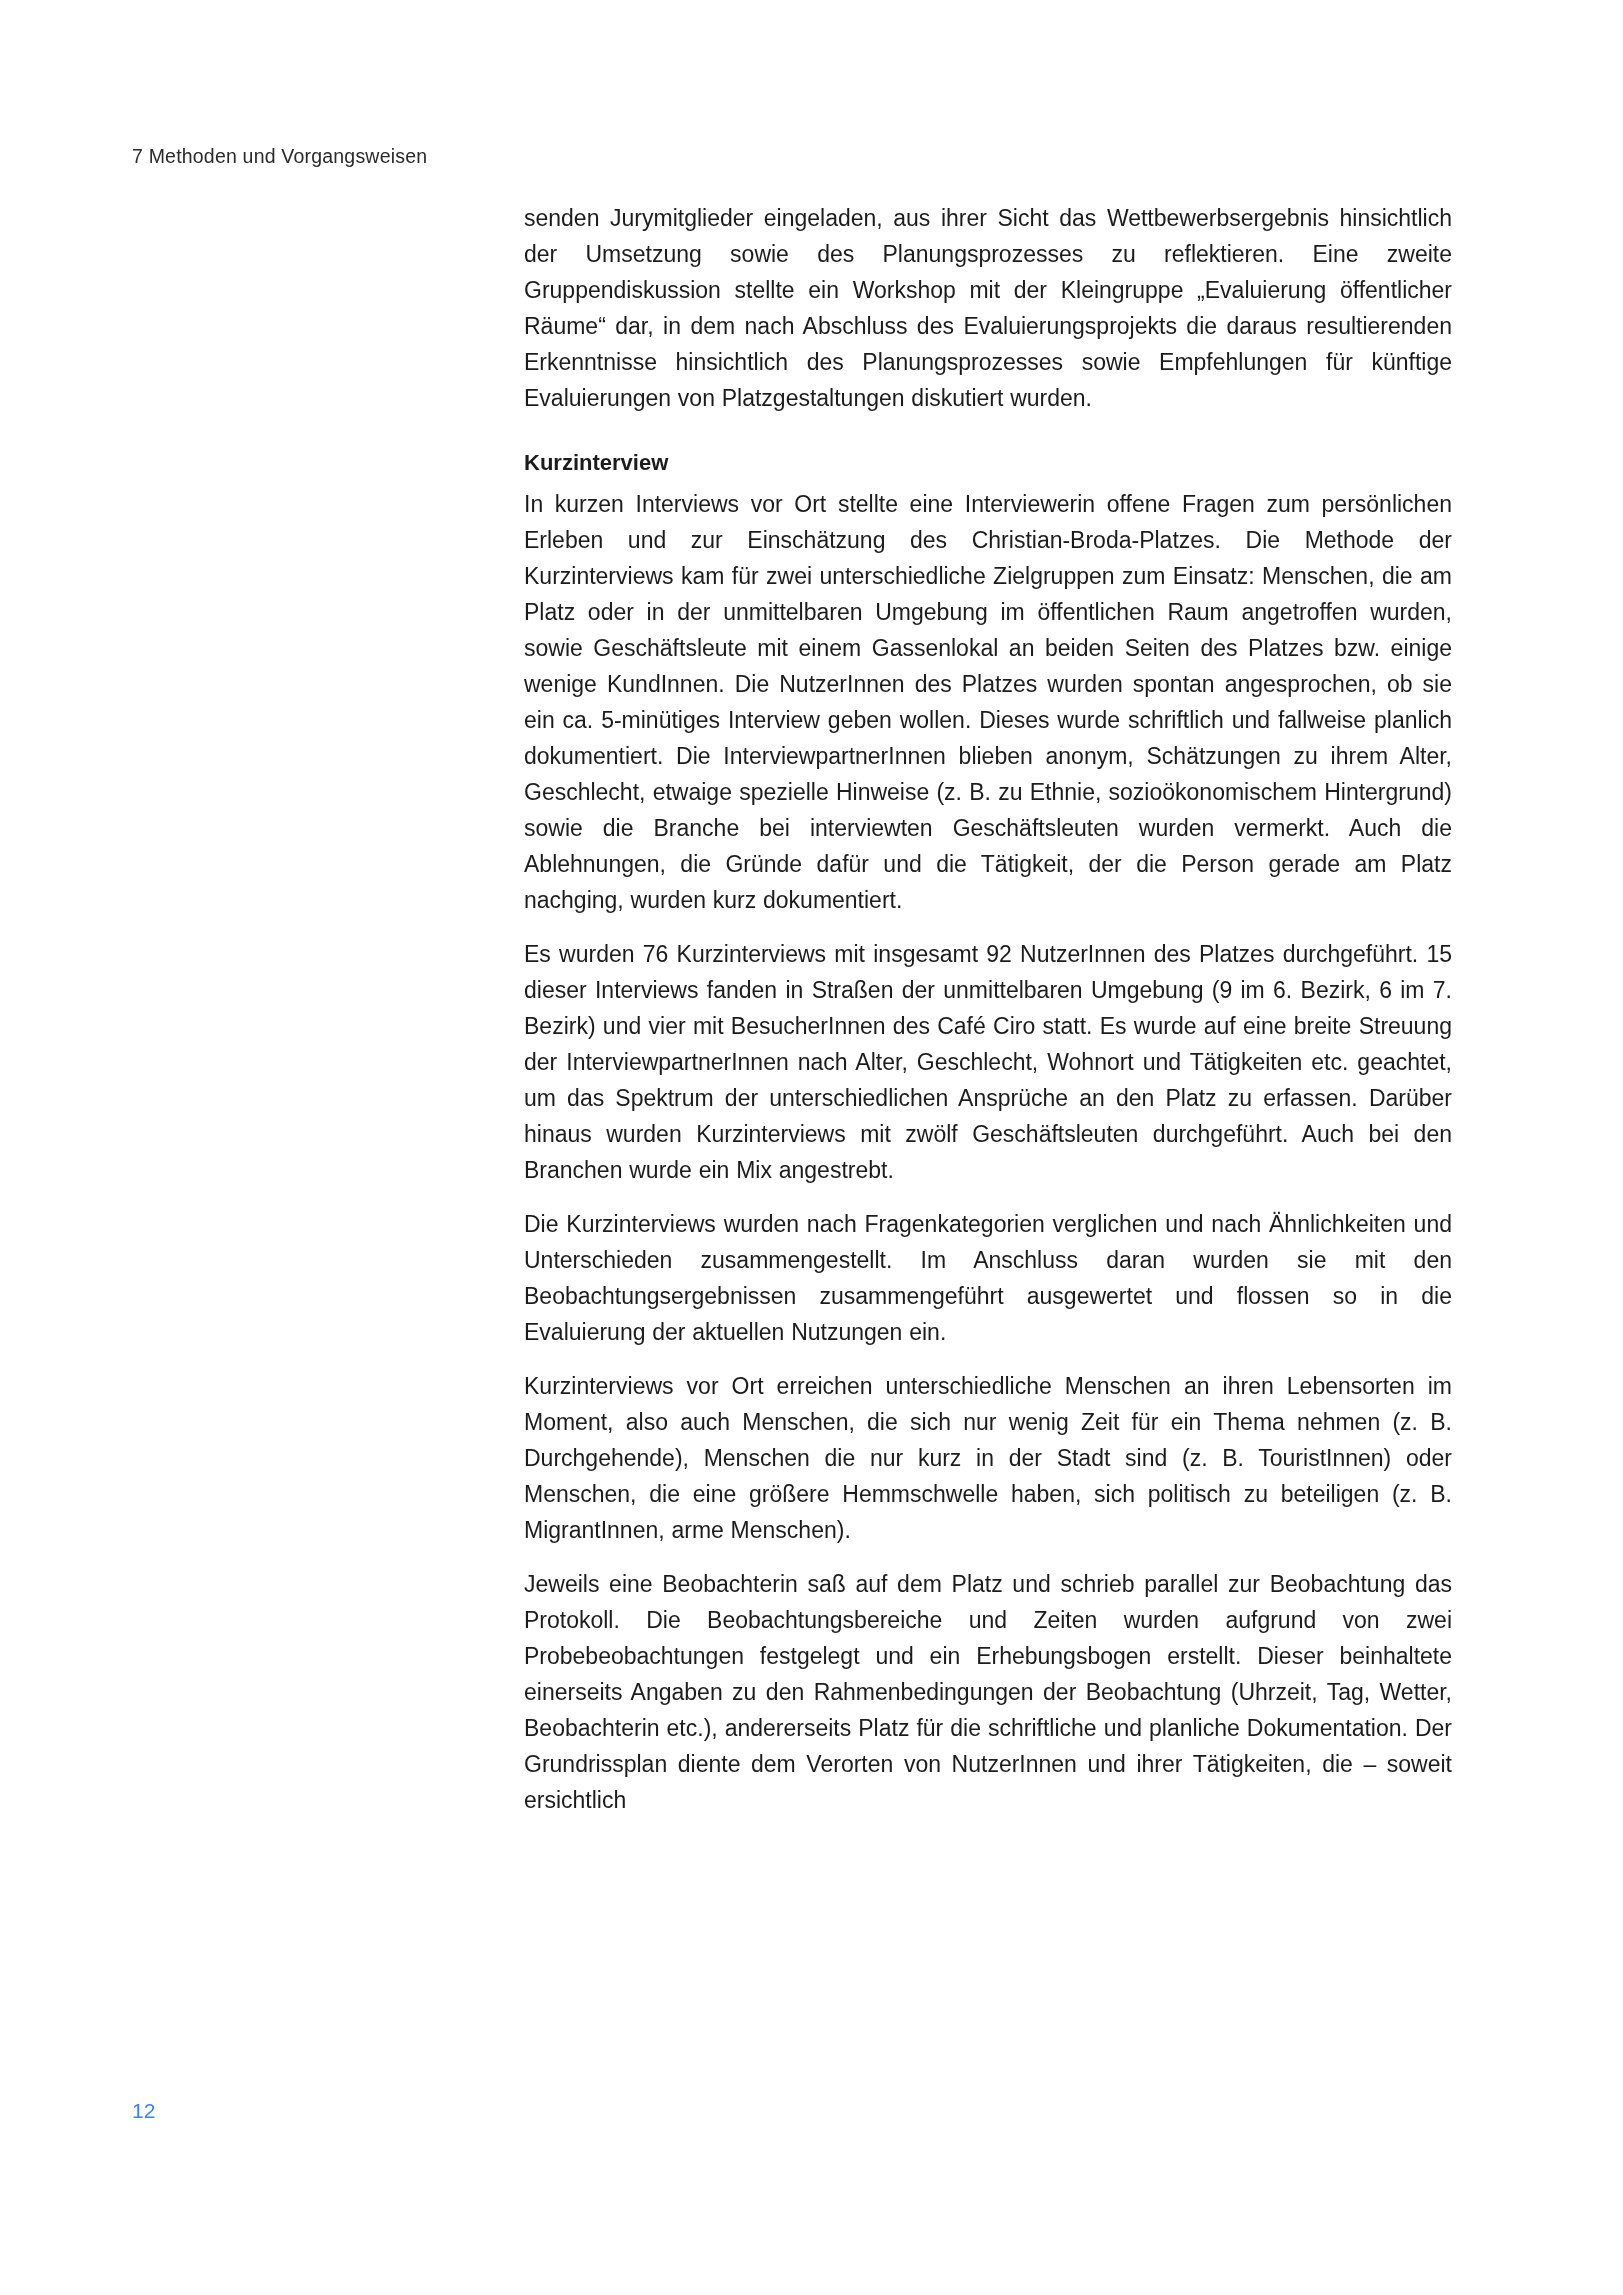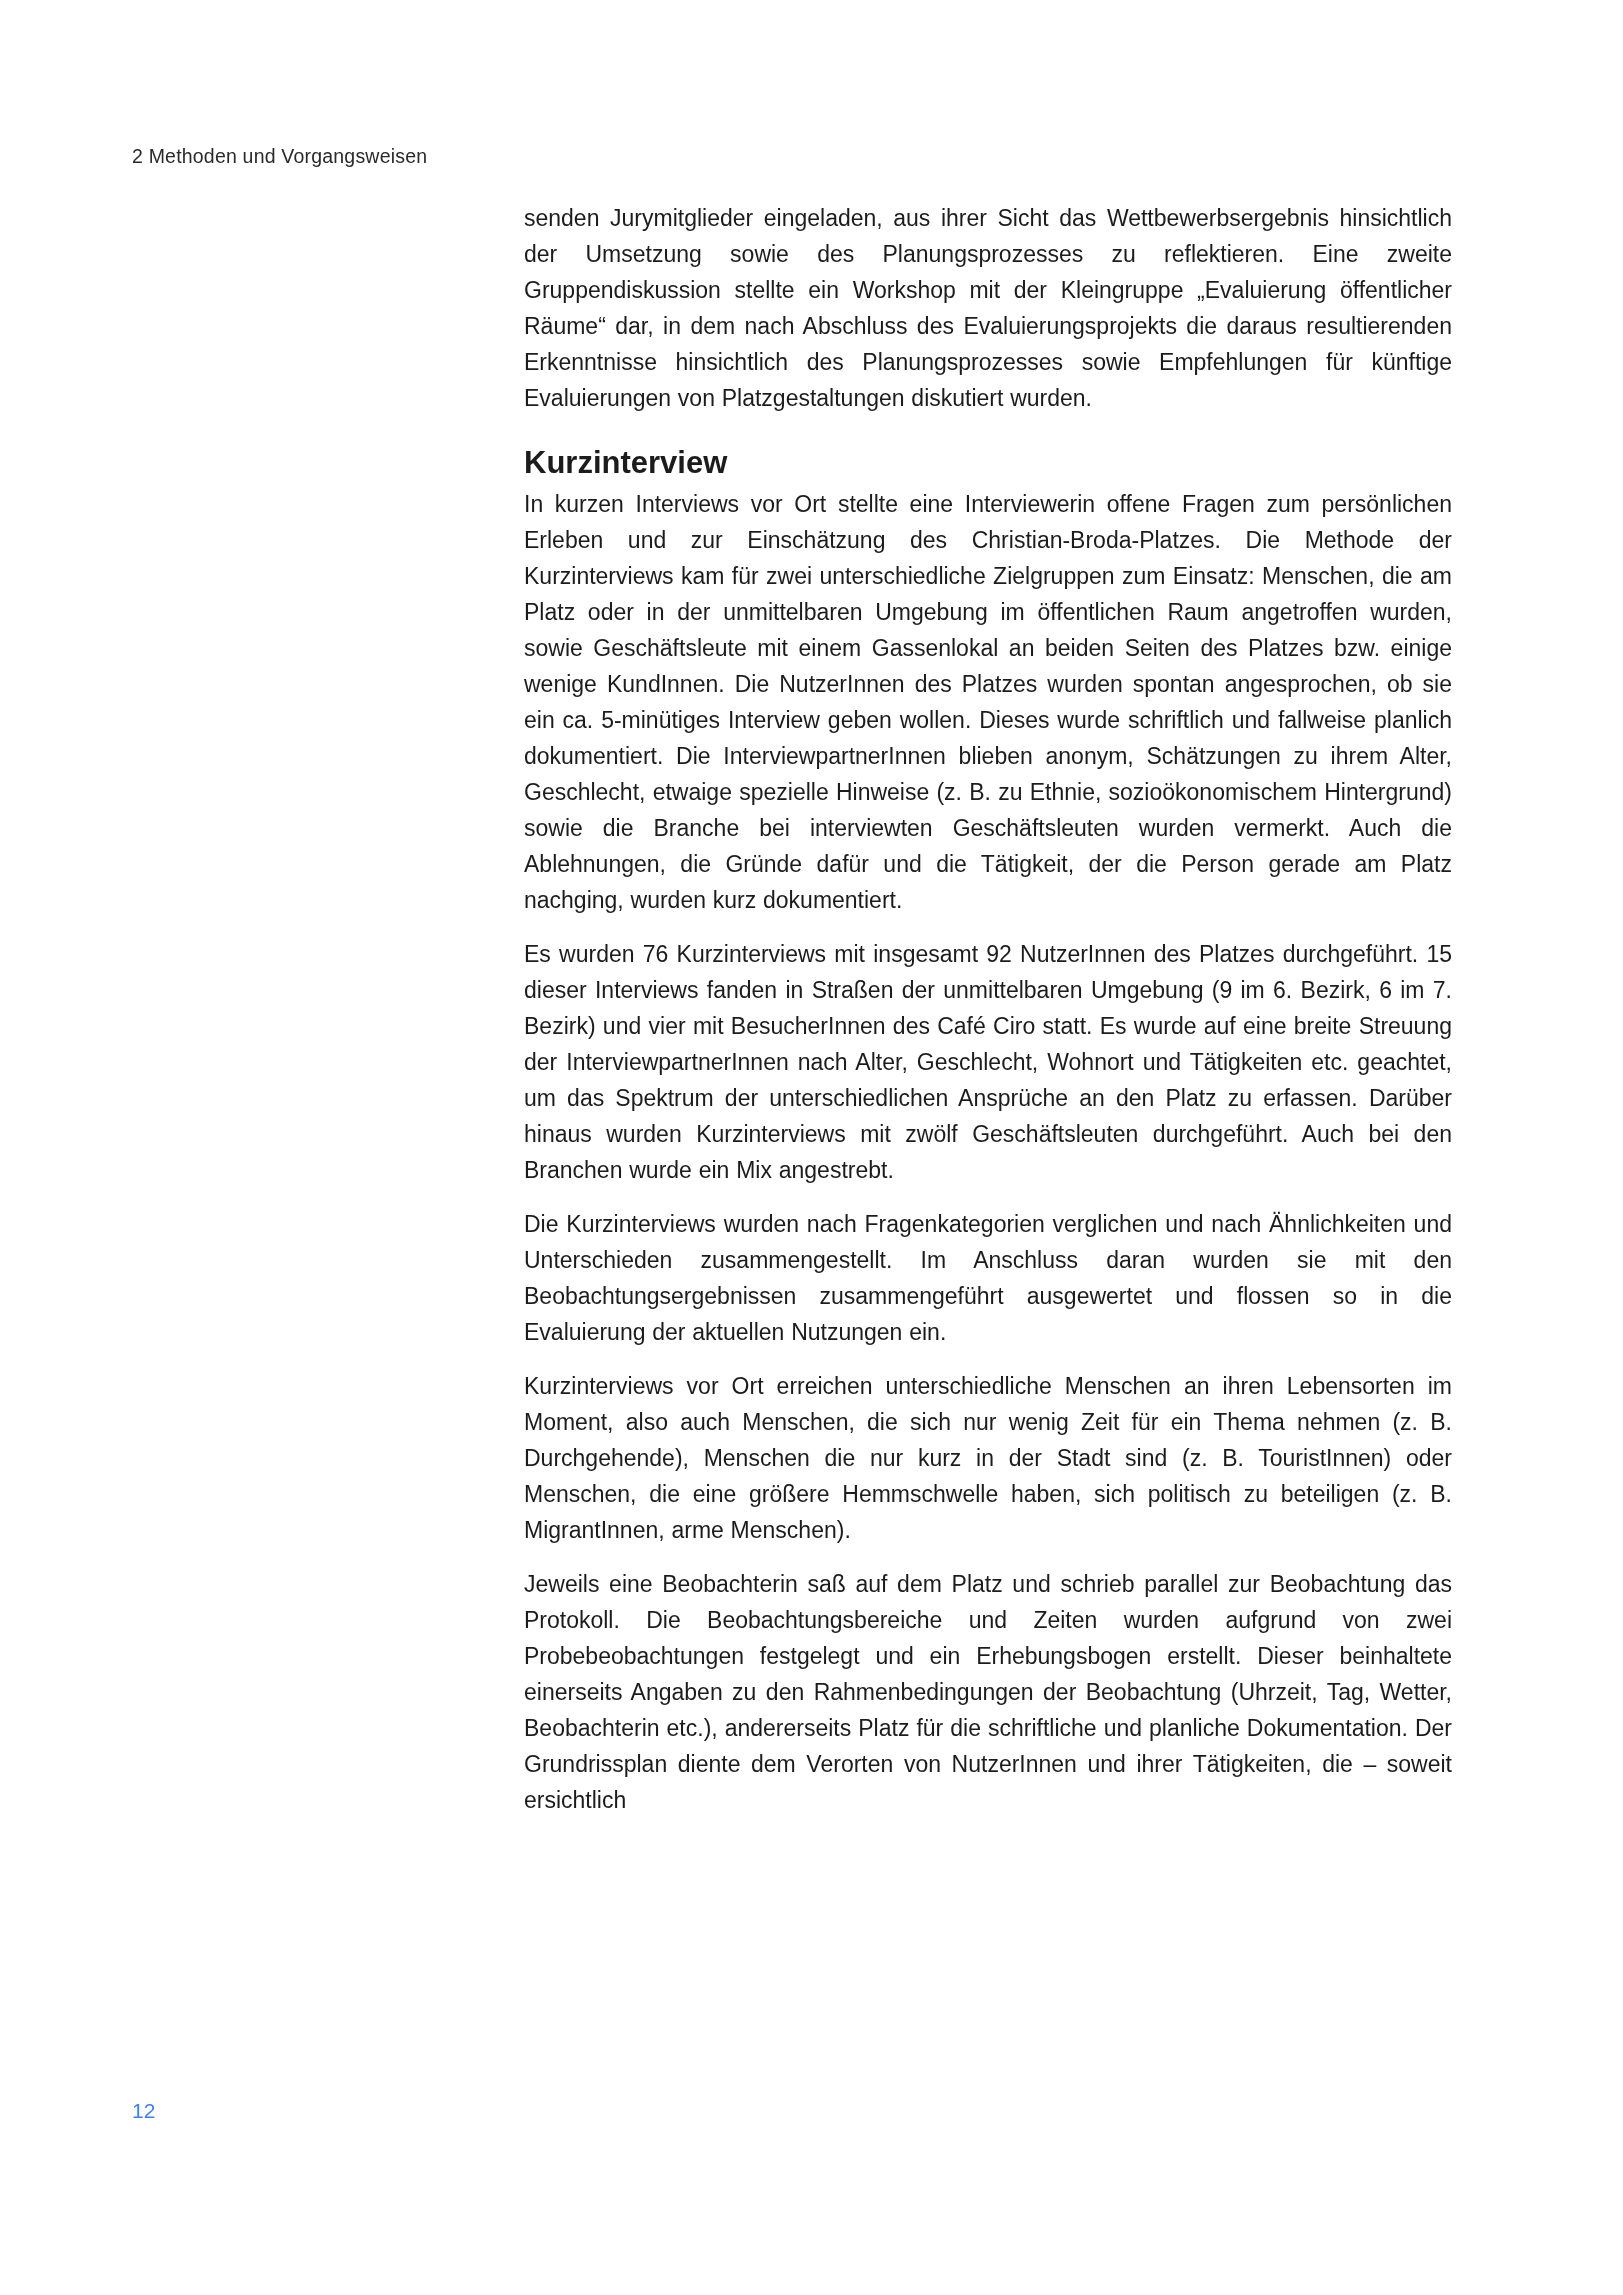--- a/index.html
+++ b/index.html
@@ -35,21 +35,21 @@
     text-align: justify;
     text-align-last: left;
     hyphens: auto;
     -webkit-hyphens: auto;
     word-spacing: 0.4px;
   }
   .content p {
     margin: 0 12px 18px 0;
   }
   .content h2 {
-    font-size: 31px;
+    font-size: 22px;
     line-height: 36px;
     font-weight: bold;
     margin: 29px 0 4.9px 0;
     text-align: left;
   }
   .content h2:first-of-type {
     margin-top: 29px;
   }
   .page-number {
     position: absolute;
@@ -57,21 +57,21 @@
     top: 2099px;
     font-size: 21px;
     color: #3b82f6;
   }
 </style>
 </head>
 <body>
 
 <div class="page">
 
-  <div class="running-header">2 Methoden und Vorgangsweisen</div>
+  <div class="running-header">7 Methoden und Vorgangsweisen</div>
 
   <div class="content">
 
     <p>senden Jurymitglieder eingeladen, aus ihrer Sicht das Wettbewerbsergebnis hinsichtlich der Umsetzung sowie des Planungsprozesses zu reflektieren. Eine zweite Gruppendiskussion stellte ein Workshop mit der Kleingruppe „Evaluierung öffentlicher Räume“ dar, in dem nach Abschluss des Evaluierungsprojekts die daraus resultierenden Erkenntnisse hinsichtlich des Planungsprozesses sowie Empfehlungen für künftige Evaluierungen von Platzgestaltungen diskutiert wurden.</p>
 
     <h2>Kurzinterview</h2>
 
     <p>In kurzen Interviews vor Ort stellte eine Interviewerin offene Fragen zum persönlichen Erleben und zur Einschätzung des Christian-Broda-Platzes. Die Methode der Kurzinterviews kam für zwei unterschiedliche Zielgruppen zum Einsatz: Menschen, die am Platz oder in der unmittelbaren Umgebung im öffentlichen Raum angetroffen wurden, sowie Geschäftsleute mit einem Gassenlokal an beiden Seiten des Platzes bzw. einige wenige KundInnen. Die NutzerInnen des Platzes wurden spontan angesprochen, ob sie ein ca. 5-minütiges Interview geben wollen. Dieses wurde schriftlich und fallweise planlich dokumentiert. Die InterviewpartnerInnen blieben anonym, Schätzungen zu ihrem Alter, Geschlecht, etwaige spezielle Hinweise (z. B. zu Ethnie, sozioökonomischem Hintergrund) sowie die Branche bei interviewten Geschäftsleuten wurden vermerkt. Auch die Ablehnungen, die Gründe dafür und die Tätigkeit, der die Person gerade am Platz nachging, wurden kurz dokumentiert.</p>
 
     <p>Es wurden 76 Kurzinterviews mit insgesamt 92 NutzerInnen des Platzes durchgeführt. 15 dieser Interviews fanden in Straßen der unmittelbaren Umgebung (9 im 6. Bezirk, 6 im 7. Bezirk) und vier mit BesucherInnen des Café Ciro statt. Es wurde auf eine breite Streuung der InterviewpartnerInnen nach Alter, Geschlecht, Wohnort und Tätigkeiten etc. geachtet, um das Spektrum der unterschiedlichen Ansprüche an den Platz zu erfassen. Darüber hinaus wurden Kurzinterviews mit zwölf Geschäftsleuten durchgeführt. Auch bei den Branchen wurde ein Mix angestrebt.</p>

